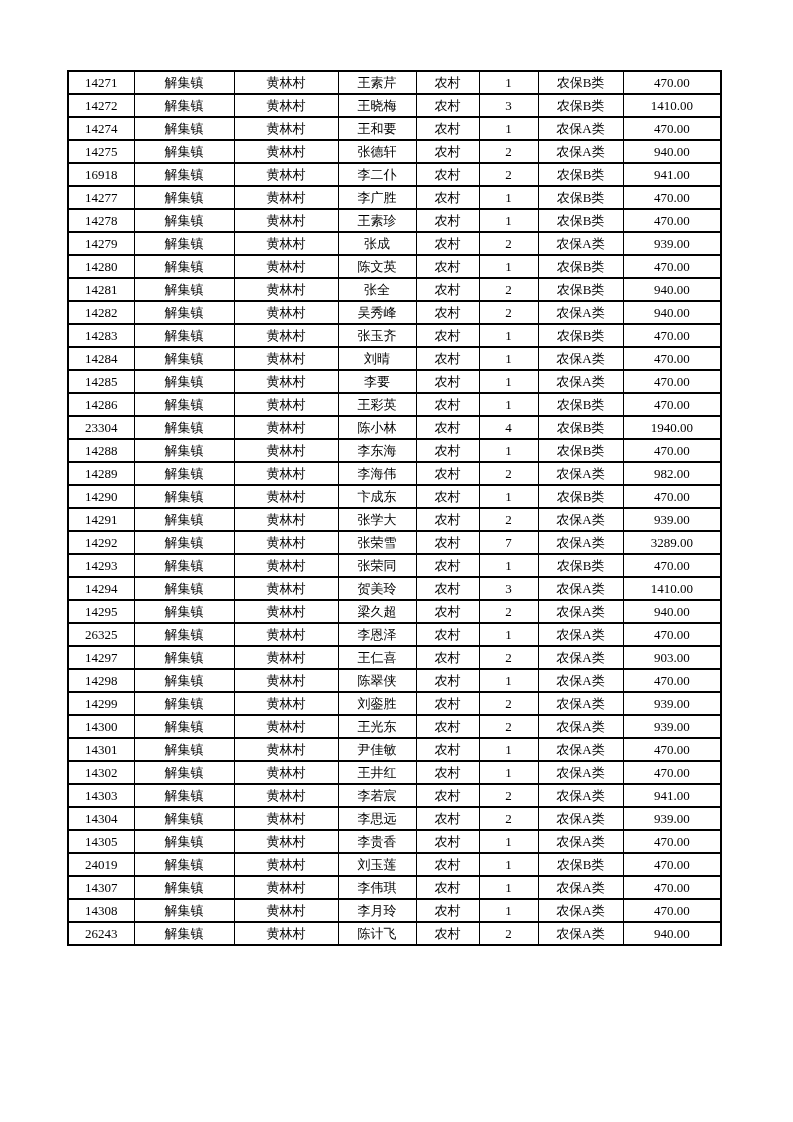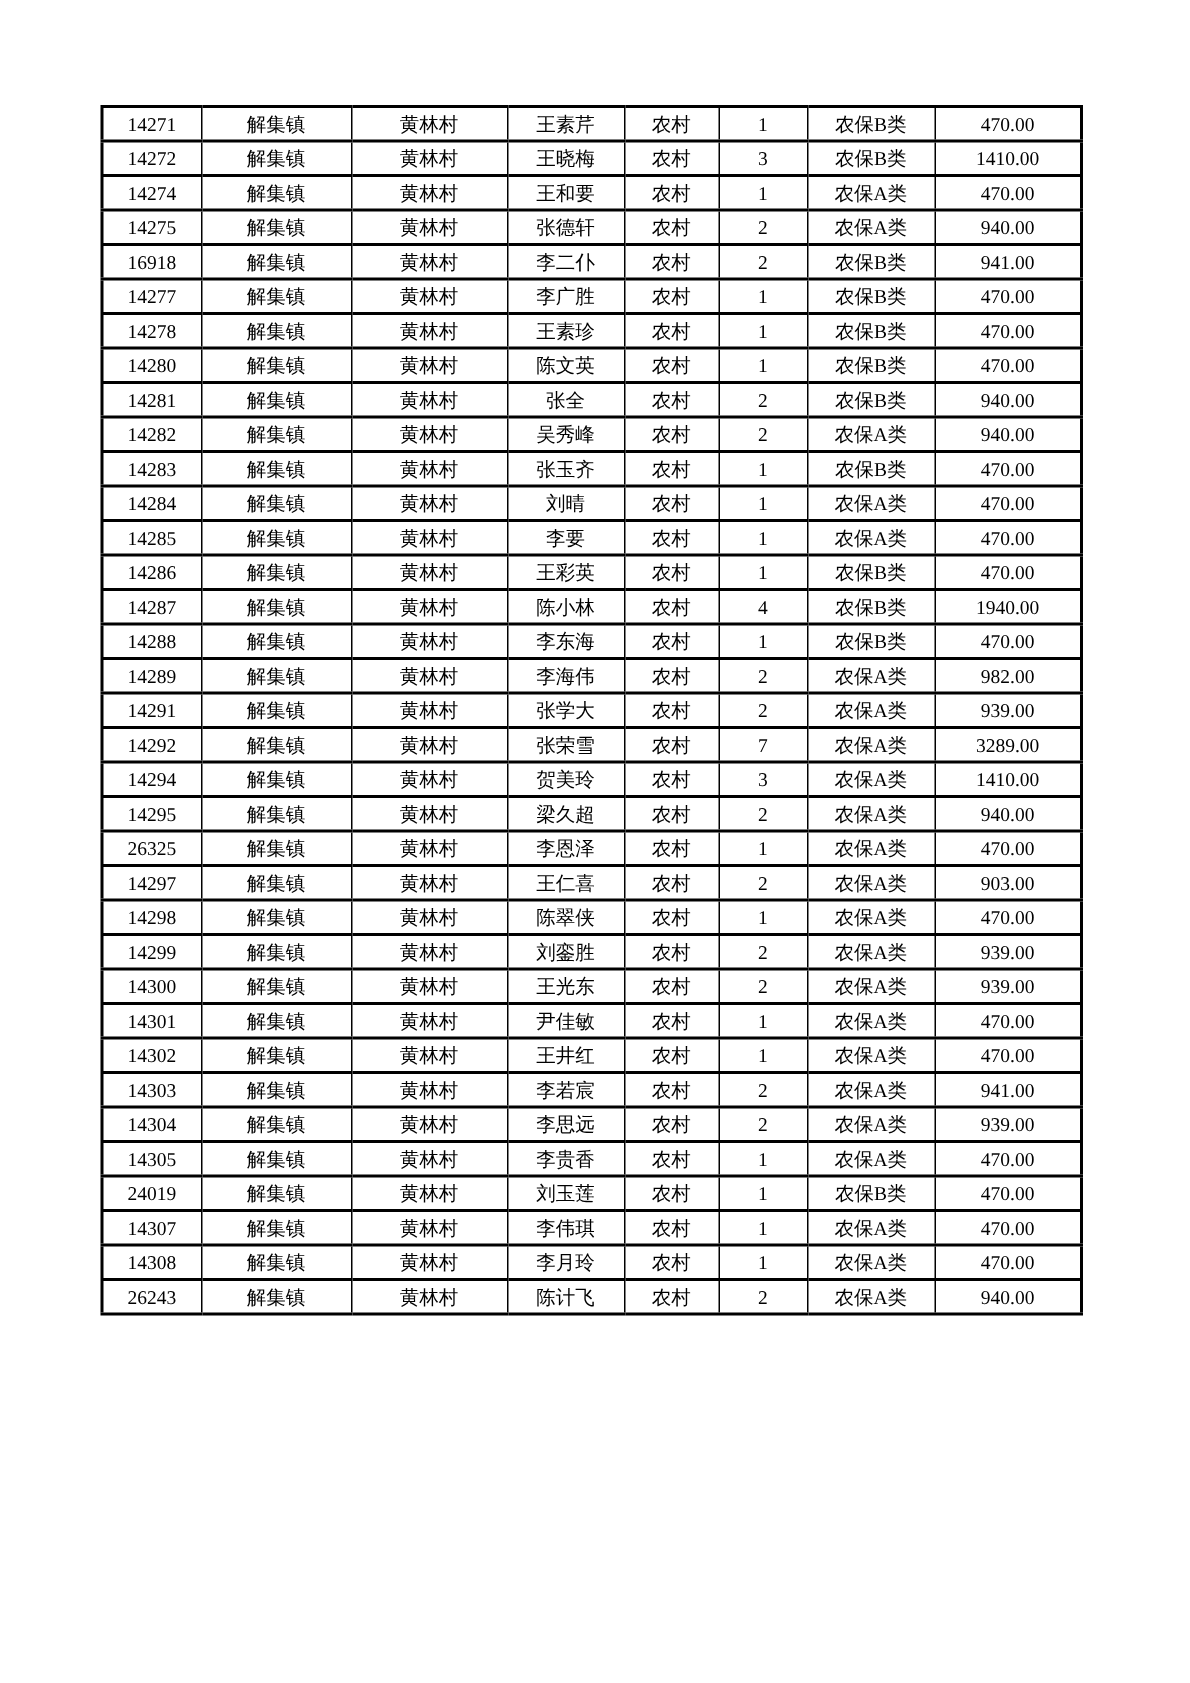--- a/index.html
+++ b/index.html
@@ -127,20 +127,30 @@
           <td>14278</td>
           <td>解集镇</td>
           <td>黄林村</td>
           <td>王素珍</td>
           <td>农村</td>
           <td>1</td>
           <td>农保B类</td>
           <td>470.00</td>
         </tr>
         <tr>
+          <td>14279</td>
+          <td>解集镇</td>
+          <td>黄林村</td>
+          <td>张成</td>
+          <td>农村</td>
+          <td>2</td>
+          <td>农保A类</td>
+          <td>939.00</td>
+        </tr>
+        <tr>
           <td>14280</td>
           <td>解集镇</td>
           <td>黄林村</td>
           <td>陈文英</td>
           <td>农村</td>
           <td>1</td>
           <td>农保B类</td>
           <td>470.00</td>
         </tr>
         <tr>
@@ -197,21 +207,21 @@
           <td>14286</td>
           <td>解集镇</td>
           <td>黄林村</td>
           <td>王彩英</td>
           <td>农村</td>
           <td>1</td>
           <td>农保B类</td>
           <td>470.00</td>
         </tr>
         <tr>
-          <td>14287</td>
+          <td>23304</td>
           <td>解集镇</td>
           <td>黄林村</td>
           <td>陈小林</td>
           <td>农村</td>
           <td>4</td>
           <td>农保B类</td>
           <td>1940.00</td>
         </tr>
         <tr>
           <td>14288</td>
@@ -227,38 +237,58 @@
           <td>14289</td>
           <td>解集镇</td>
           <td>黄林村</td>
           <td>李海伟</td>
           <td>农村</td>
           <td>2</td>
           <td>农保A类</td>
           <td>982.00</td>
         </tr>
         <tr>
+          <td>14290</td>
+          <td>解集镇</td>
+          <td>黄林村</td>
+          <td>卞成东</td>
+          <td>农村</td>
+          <td>1</td>
+          <td>农保B类</td>
+          <td>470.00</td>
+        </tr>
+        <tr>
           <td>14291</td>
           <td>解集镇</td>
           <td>黄林村</td>
           <td>张学大</td>
           <td>农村</td>
           <td>2</td>
           <td>农保A类</td>
           <td>939.00</td>
         </tr>
         <tr>
           <td>14292</td>
           <td>解集镇</td>
           <td>黄林村</td>
           <td>张荣雪</td>
           <td>农村</td>
           <td>7</td>
           <td>农保A类</td>
           <td>3289.00</td>
+        </tr>
+        <tr>
+          <td>14293</td>
+          <td>解集镇</td>
+          <td>黄林村</td>
+          <td>张荣同</td>
+          <td>农村</td>
+          <td>1</td>
+          <td>农保B类</td>
+          <td>470.00</td>
         </tr>
         <tr>
           <td>14294</td>
           <td>解集镇</td>
           <td>黄林村</td>
           <td>贺美玲</td>
           <td>农村</td>
           <td>3</td>
           <td>农保A类</td>
           <td>1410.00</td>

